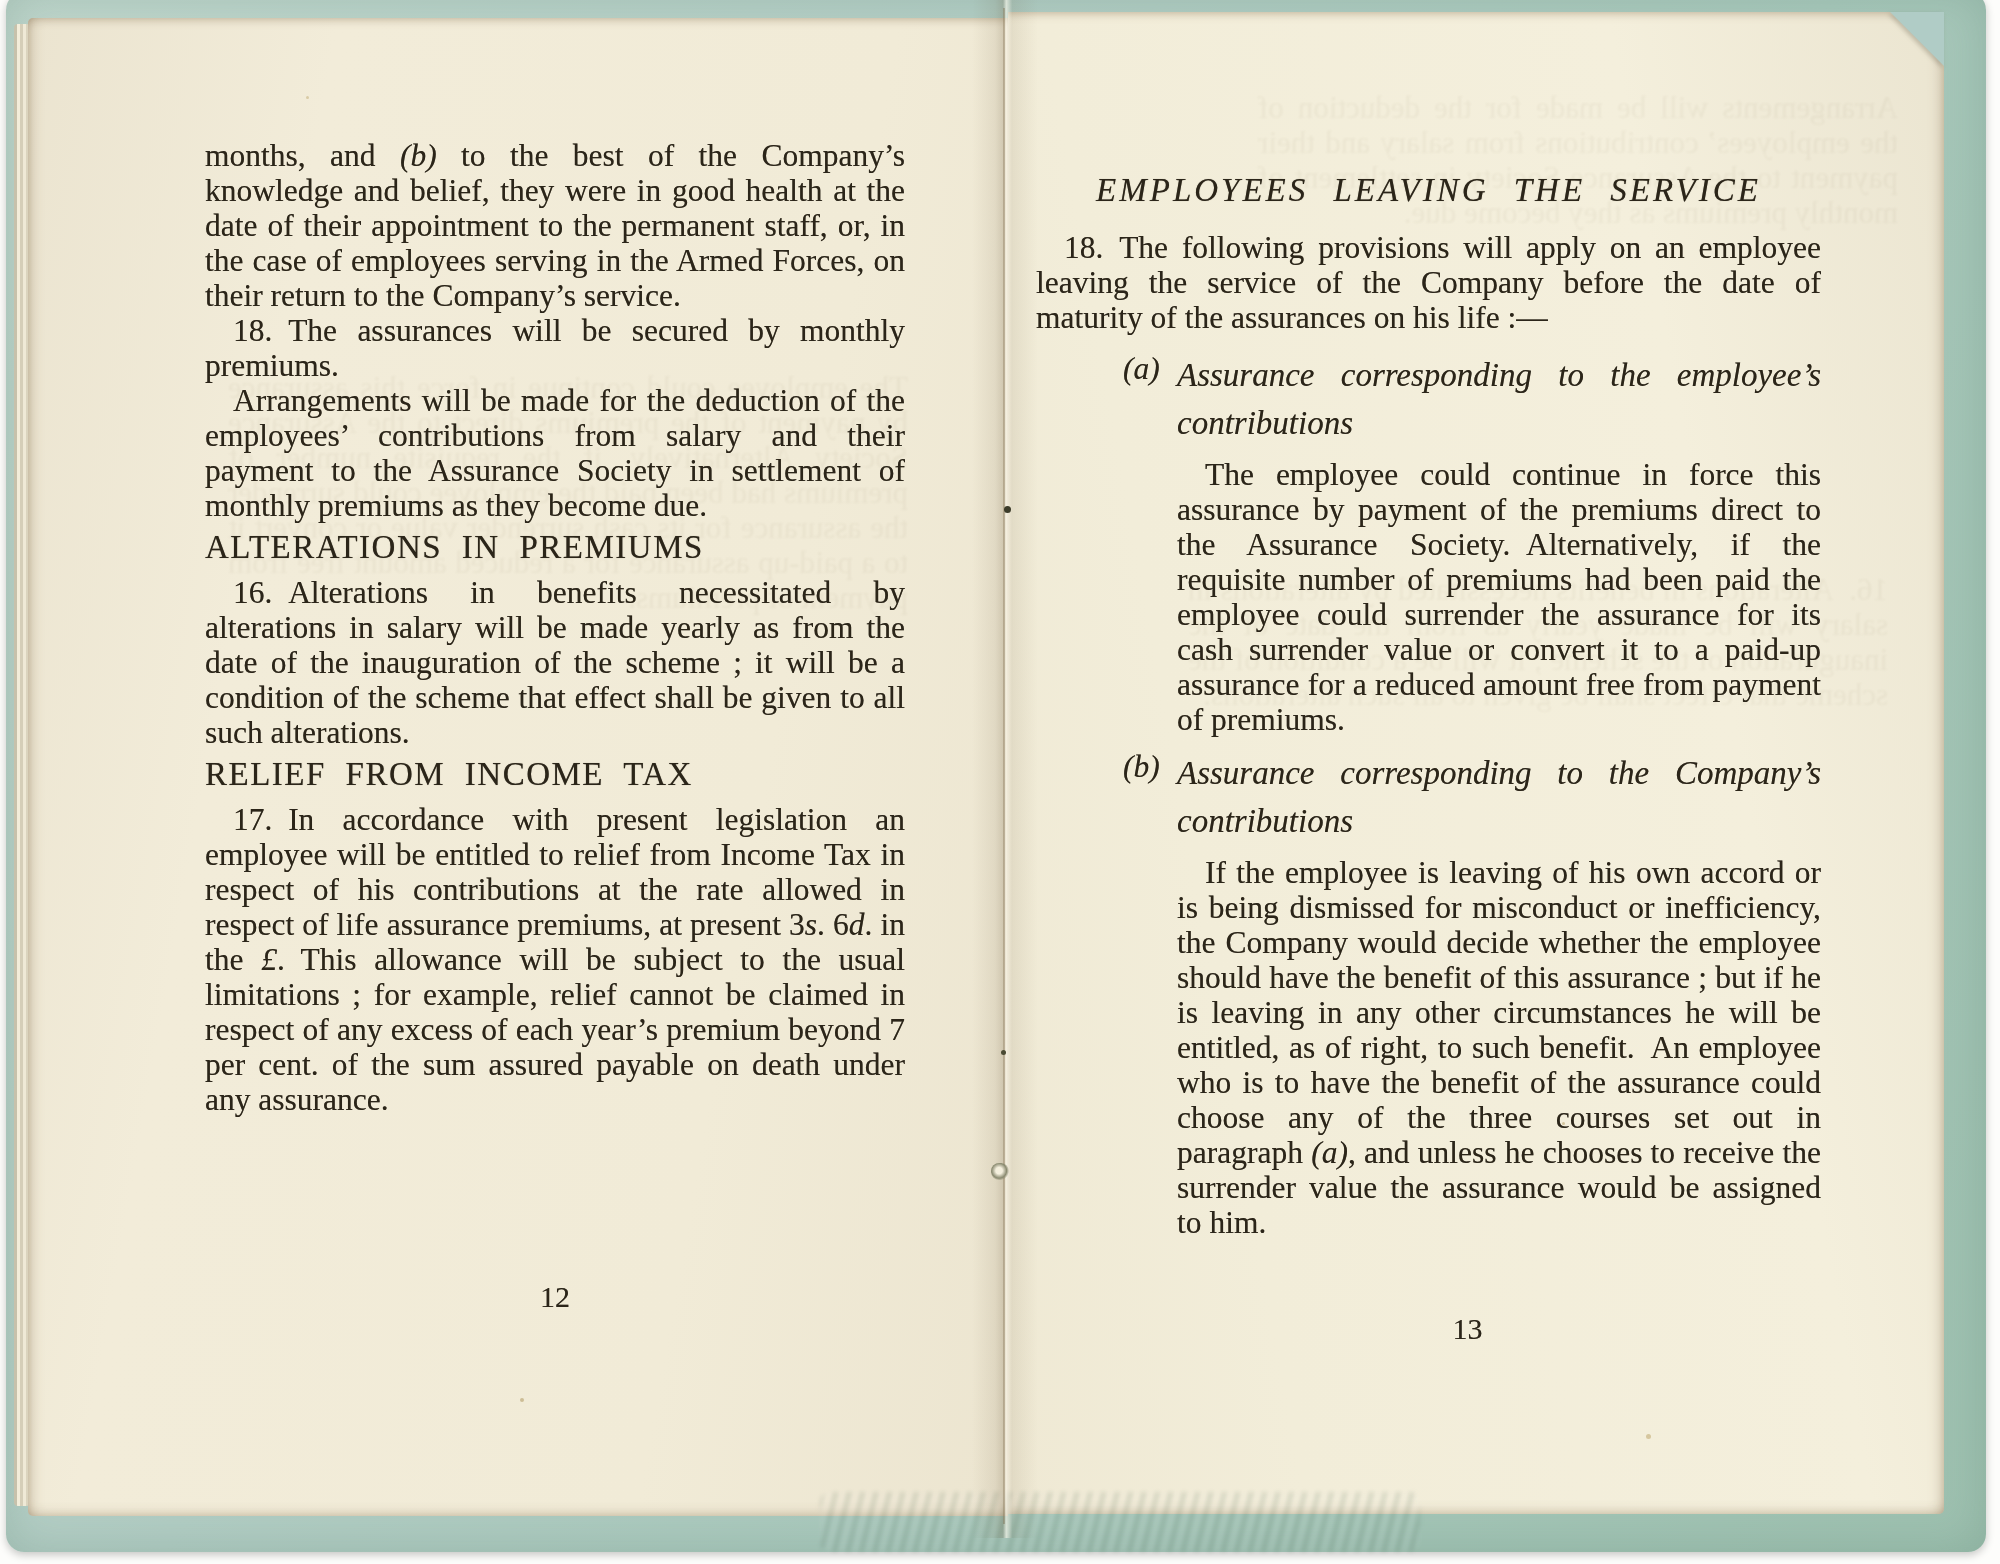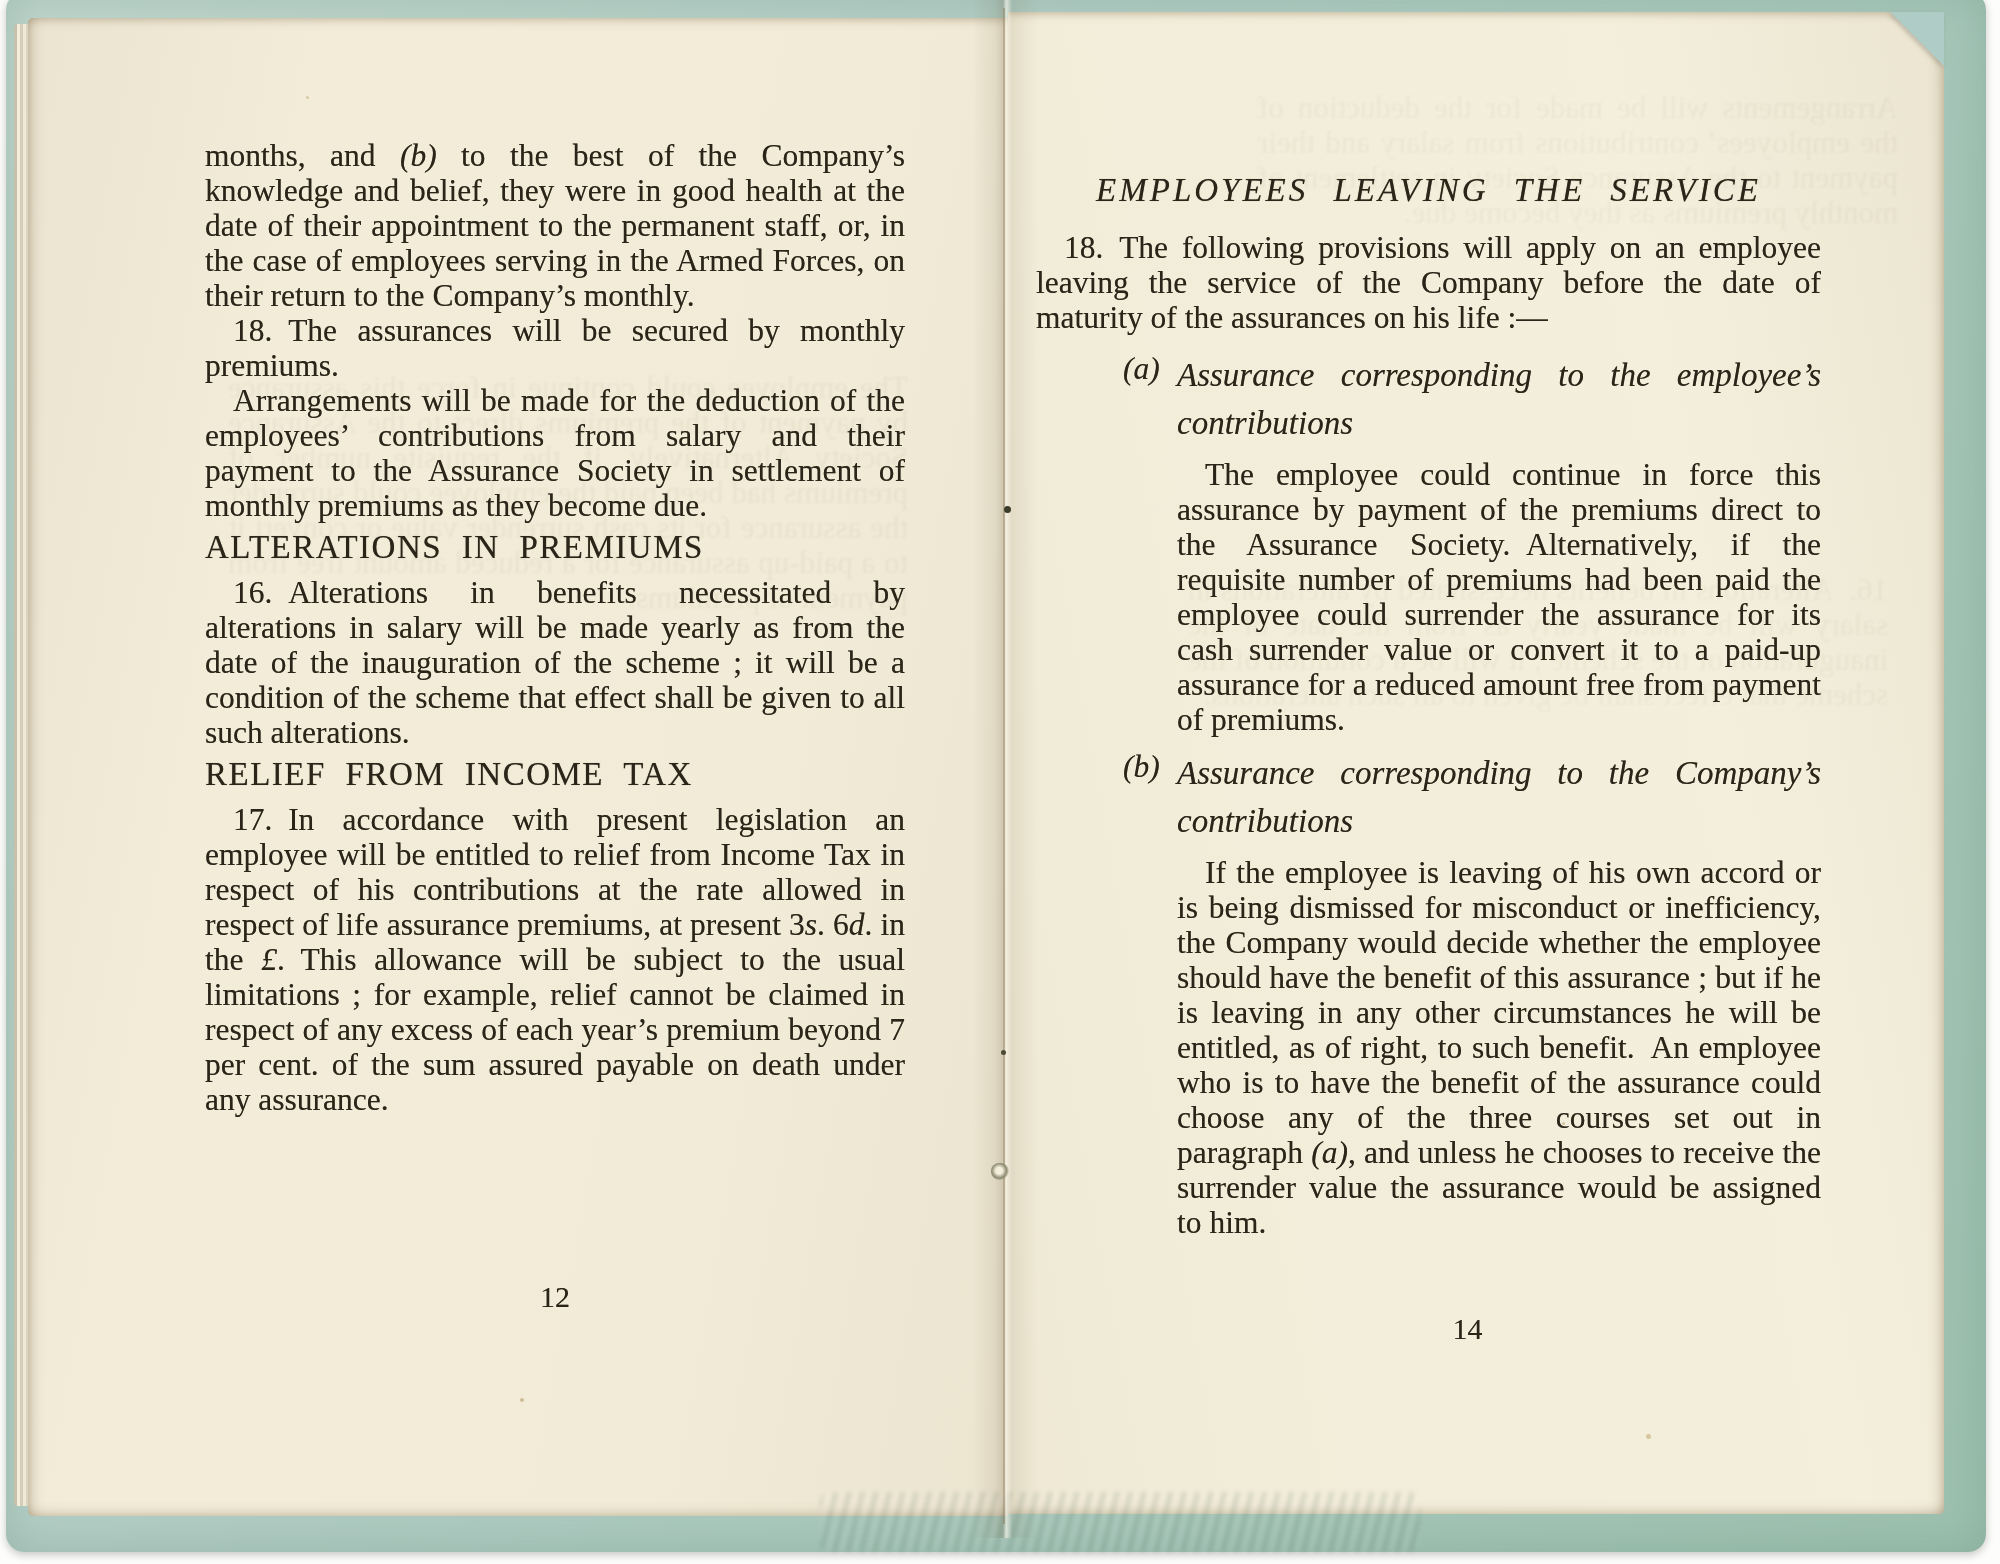--- a/index.html
+++ b/index.html
@@ -118,21 +118,21 @@
 <div class="scene">
 
   <div class="cover"></div>
   <div class="cover-wrinkles"></div>
   <div class="page-edges"></div>
 
   <div class="page page-left">
     <div class="ghost ghost-l1">The employee could continue in force this assurance by payment of the premiums direct to the Assurance Society. Alternatively, if the requisite number of premiums had been paid the employee could surrender the assurance for its cash surrender value or convert it to a paid-up assurance for a reduced amount free from payment of premiums.</div>
 
     <div class="col col-left">
-      <p class="body"><span>months, and </span><span class="it">(b)</span><span> to the best of the Company’s knowledge and belief, they were in good health at the date of their appointment to the permanent staff, or, in the case of employees serving in the Armed Forces, on their return to the Company’s monthly.</span></p>
+      <p class="body"><span>months, and </span><span class="it">(b)</span><span> to the best of the Company’s knowledge and belief, they were in good health at the date of their appointment to the permanent staff, or, in the case of employees serving in the Armed Forces, on their return to the Company’s service.</span></p>
 
       <p class="body ind">18. The assurances will be secured by monthly premiums.</p>
       <p class="body ind">Arrangements will be made for the deduction of the employees’ contributions from salary and their payment to the Assurance Society in settlement of monthly premiums as they become due.</p>
 
       <h2>ALTERATIONS IN PREMIUMS</h2>
       <p class="body ind">16. Alterations in benefits necessitated by alterations in salary will be made yearly as from the date of the inauguration of the scheme ; it will be a condition of the scheme that effect shall be given to all such alterations.</p>
 
       <h2>RELIEF FROM INCOME TAX</h2>
       <p class="body ind"><span>17. In accordance with present legislation an employee will be entitled to relief from Income Tax in respect of his contributions at the rate allowed in respect of life assurance premiums, at present 3</span><span class="it">s</span><span>. 6</span><span class="it">d</span><span>. in the </span><span class="it">£</span><span>. This allowance will be subject to the usual limitations ; for example, relief cannot be claimed in respect of any excess of each year’s premium beyond 7 per cent. of the sum assured payable on death under any assurance.</span></p>
     </div>
@@ -159,21 +159,21 @@
 
       <div class="item">
         <div class="item-label">(b)</div>
         <div>
           <div class="item-title">Assurance corresponding to the Company’s contributions</div>
           <p class="body ind"><span>If the employee is leaving of his own accord or is being dismissed for misconduct or inefficiency, the Company would decide whether the employee should have the benefit of this assurance ; but if he is leaving in any other circumstances he will be entitled, as of right, to such benefit. An employee who is to have the benefit of the assurance could choose any of the three courses set out in paragraph </span><span class="it">(a)</span><span>, and unless he chooses to receive the surrender value the assurance would be assigned to him.</span></p>
         </div>
       </div>
     </div>
 
-    <div class="pagenum pn-right">14</div>
+    <div class="pagenum pn-right">13</div>
   </div>
 
   <div class="gutter"></div>
   <div class="crease"></div>
   <div class="speck sp1"></div>
   <div class="speck sp2"></div>
   <div class="speck sp3"></div>
   <div class="speck sp4"></div>
   <div class="speck sp5"></div>
   <div class="speck sp6"></div>

